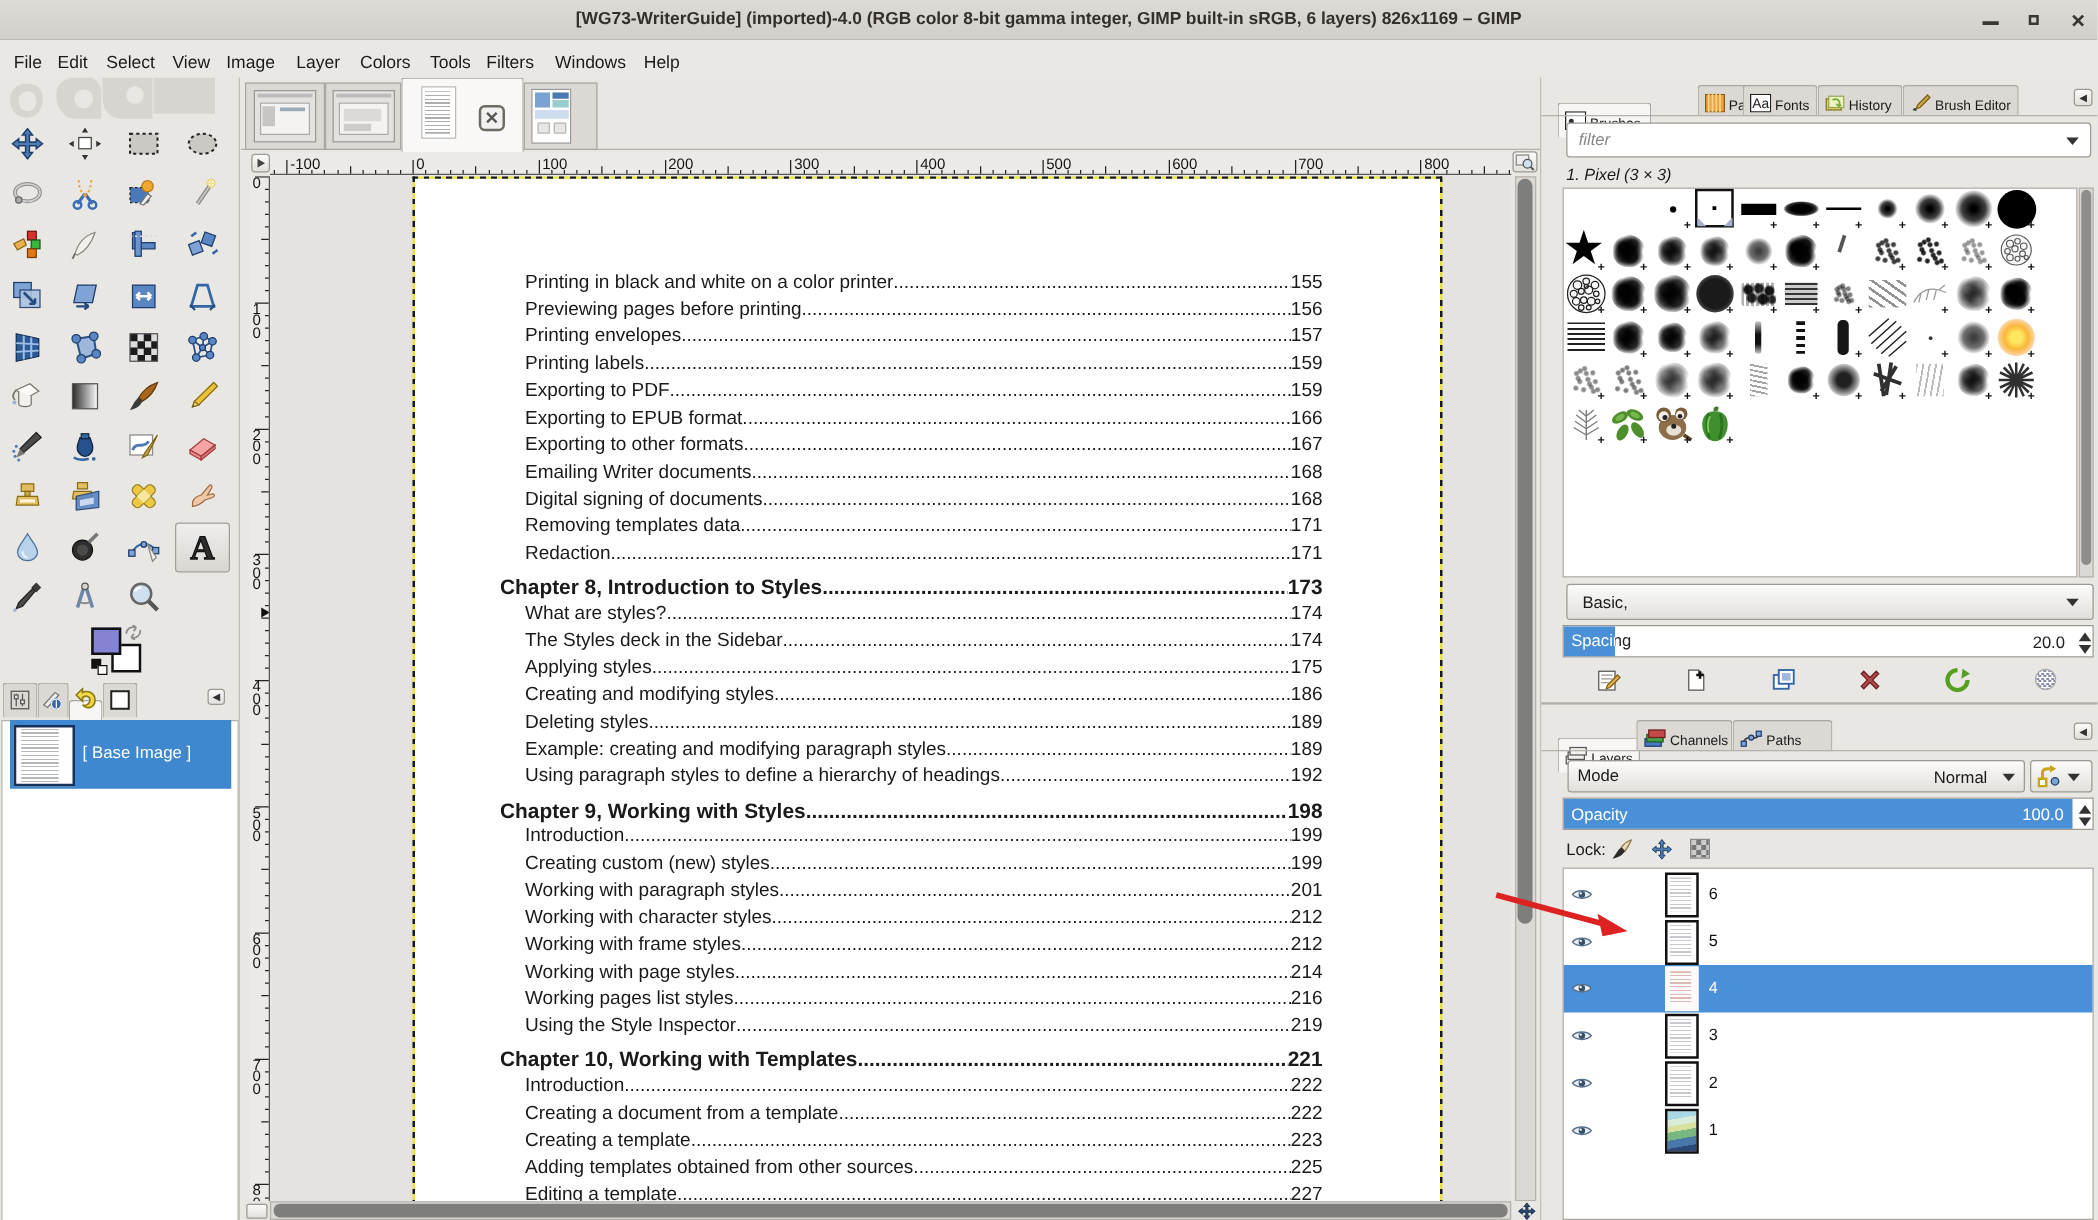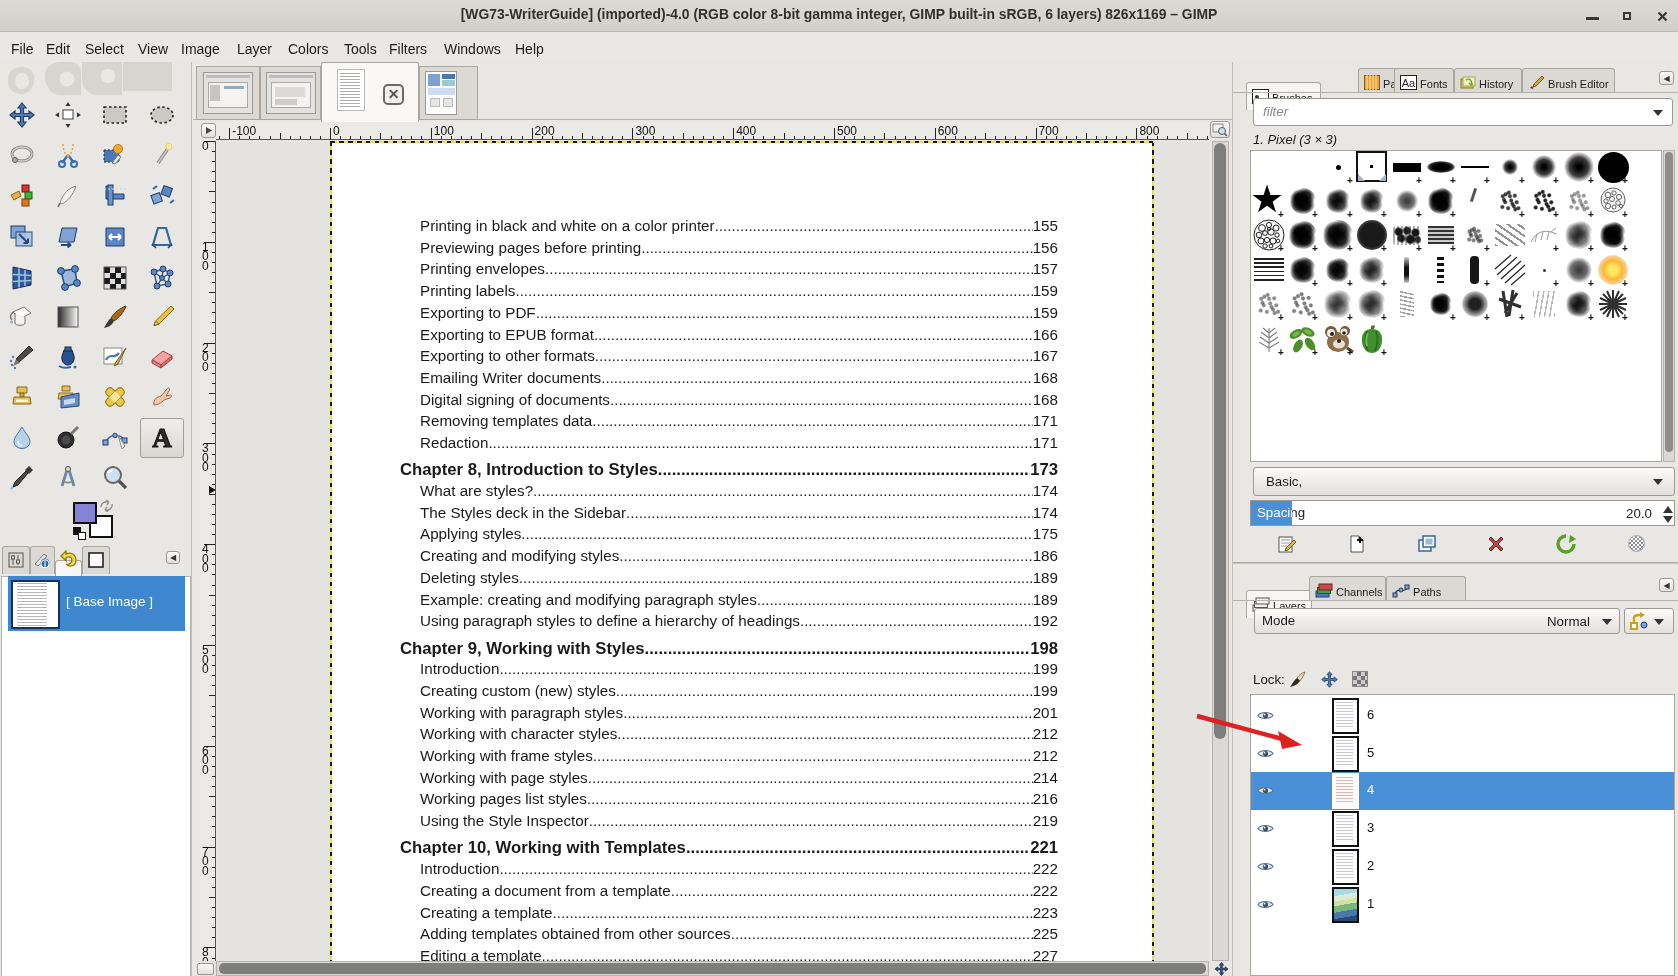--- a/index.html
+++ b/index.html
@@ -1268,20 +1268,27 @@
 <div class="ab" style="left:314px;top:552px;font-size:13.3px;">Normal</div>
 <div class="ab" style="left:369px;top:557px;width:0;height:0;border-left:5px solid transparent;border-right:5px solid transparent;border-top:6px solid #333;"></div>
 <div class="ab btn" style="left:391px;top:546px;width:50px;height:26px;"></div>
 <svg class="ab" style="left:397px;top:550px;" width="18" height="18">
       <path d="M4 13 L4 6 C4 3 7 3 9 3 L12 3" fill="none" stroke="#caa51a" stroke-width="2.4"></path>
       <path d="M10 0 L15 3 L10 6 Z" fill="#caa51a"></path>
       <rect x="1" y="11" width="6" height="6" fill="#fff" stroke="#caa51a" stroke-width="2"></rect>
       <circle cx="14" cy="13" r="3" fill="#7fa3d4" stroke="#1d3d6b"></circle>
     </svg>
 <div class="ab" style="left:421px;top:557px;width:0;height:0;border-left:5px solid transparent;border-right:5px solid transparent;border-top:6px solid #333;"></div>
+<div class="ab" style="left:17px;top:576px;width:425px;height:26px;background:#fff;border:1px solid #9d9892;overflow:hidden;">
+<div class="ab" style="left:0;top:0;width:407px;height:26px;background:#4a90d9;"></div>
+<div class="ab" style="left:6px;top:5px;font-size:13.3px;color:#fff;">Opacity</div>
+<div class="ab" style="left:360px;top:5px;width:40px;font-size:13.3px;color:#fff;text-align:right;">100.0</div>
+<div class="ab" style="left:412px;top:5px;width:0;height:0;border-left:5px solid transparent;border-right:5px solid transparent;border-bottom:7px solid #333;"></div>
+<div class="ab" style="left:412px;top:15px;width:0;height:0;border-left:5px solid transparent;border-right:5px solid transparent;border-top:7px solid #333;"></div>
+</div>
 <div class="ab" style="left:20px;top:610px;font-size:13.3px;">Lock:</div>
 <svg class="ab" style="left:56px;top:609px;" width="18" height="17">
       <path d="M16 1 C13 2 10 4 8 7 L11 10 C13 7 15 4 16 1 Z" fill="#e8d9b8" stroke="#8a7648"></path>
       <path d="M8 7 C5 9 4 12 1 16 C6 15 9 13 11 10 Z" fill="#2b2b2b"></path>
     </svg>
 <svg class="ab" style="left:88px;top:609px;" width="17" height="17" viewBox="0 0 26 26">
       <path d="M13 1 L17 6 L14.5 6 L14.5 11.5 L20 11.5 L20 9 L25 13 L20 17 L20 14.5 L14.5 14.5 L14.5 20 L17 20 L13 25 L9 20 L11.5 20 L11.5 14.5 L6 14.5 L6 17 L1 13 L6 9 L6 11.5 L11.5 11.5 L11.5 6 L9 6 Z" fill="#4f7cb8" stroke="#1f3f66" stroke-width="1.2"></path>
     </svg>
 <div class="ab" style="left:119px;top:609px;width:16px;height:16px;background:repeating-conic-gradient(#777 0% 25%, #ccc 0% 50%) 0 0/8px 8px;border:1px solid #888;"></div>
 <div class="ab" style="left:17px;top:632px;width:425px;height:282px;background:#fff;border:1px solid #aaa6a1;"></div>

